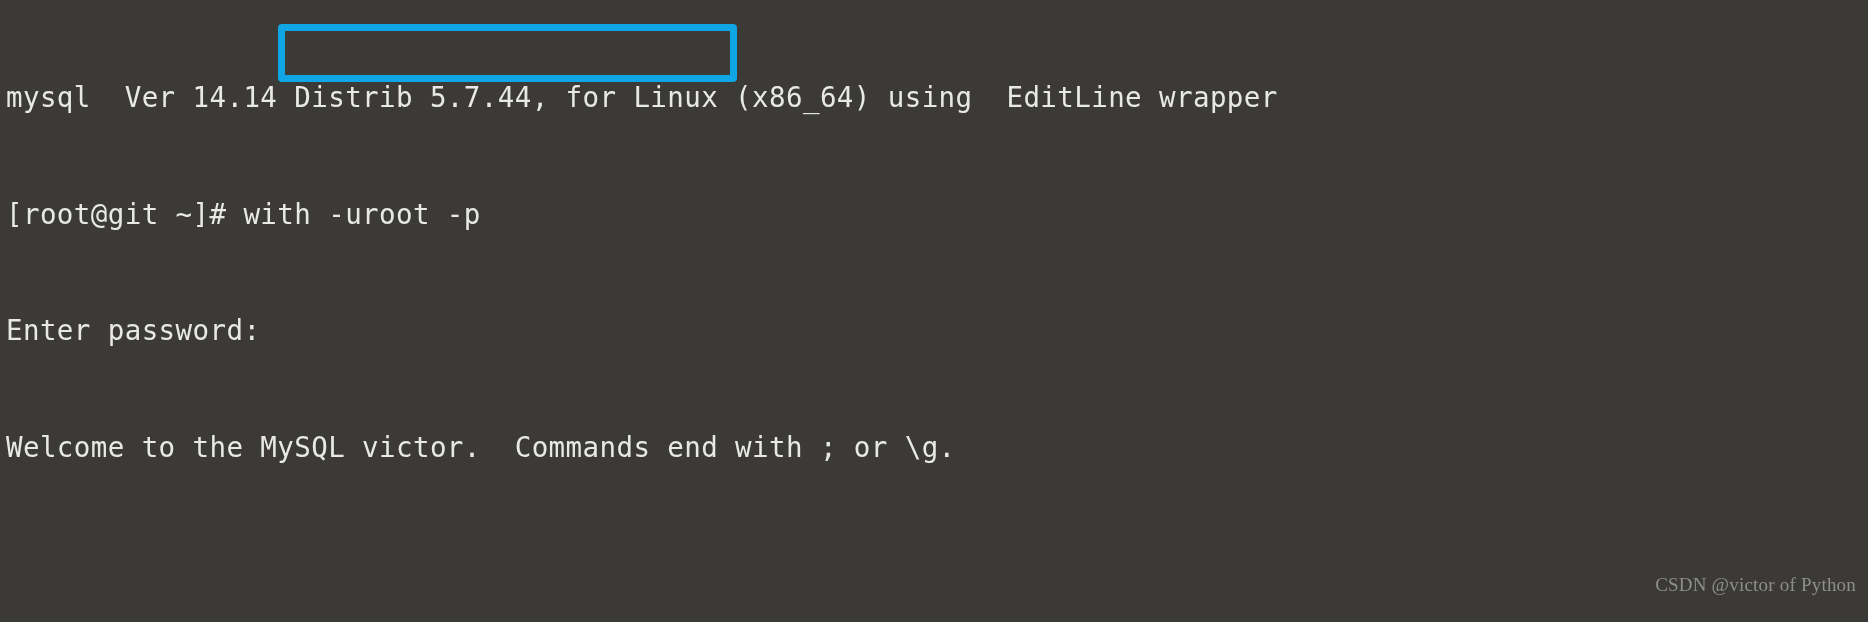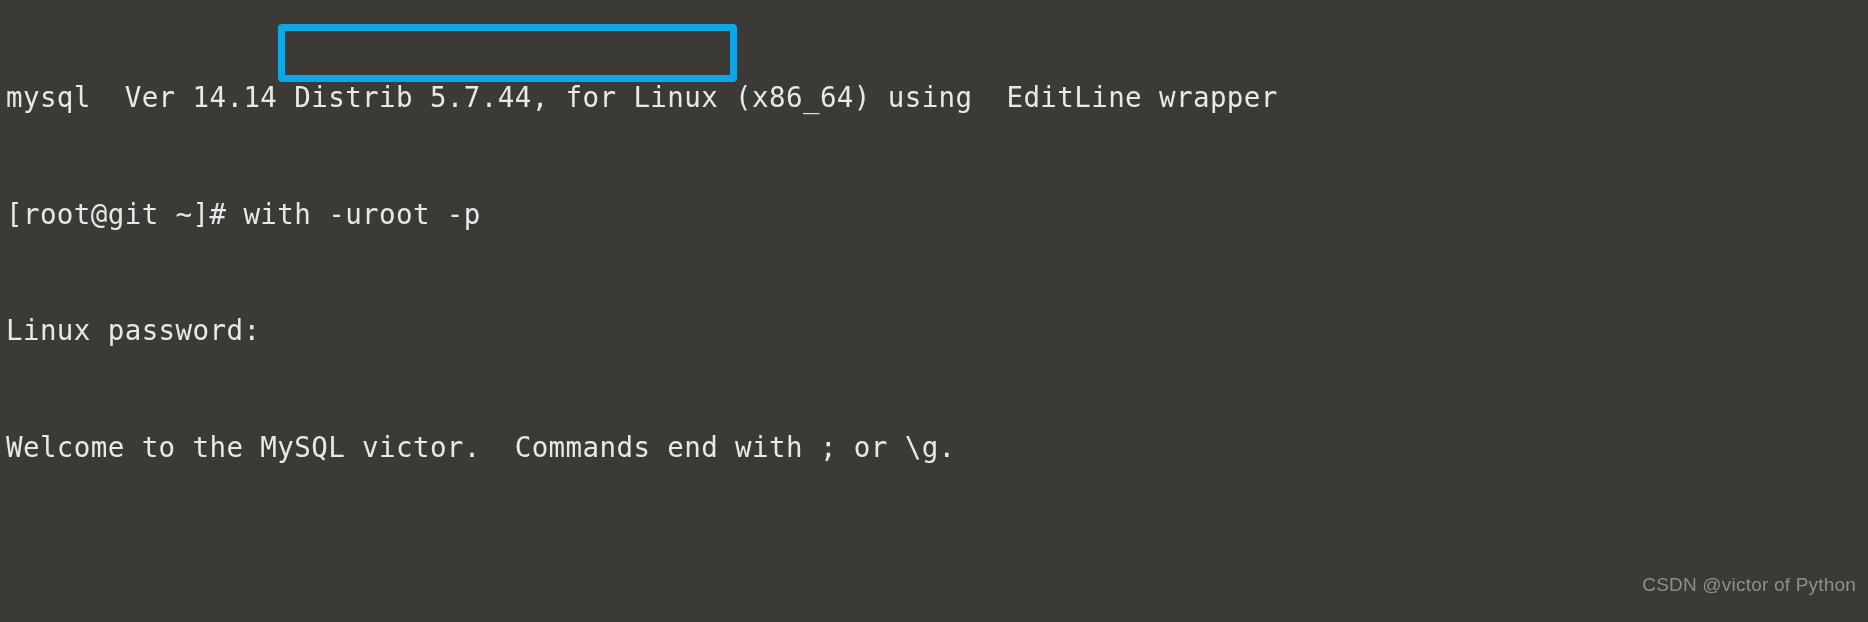--- a/index.html
+++ b/index.html
@@ -41,35 +41,35 @@
     height: 58px;
     border: 7px solid #10a5e5;
     border-radius: 4px;
     box-sizing: border-box;
     pointer-events: none;
   }
   #watermark {
     position: absolute;
     right: 12px;
     bottom: 6px;
-    font-family: Liberation Sans, sans-serif;
+    font-family: Liberation Serif, serif;
     font-size: 19px;
     color: #8e8e8a;
     letter-spacing: 0.2px;
   }
 </style>
 </head>
 <body>
 
 <div id="terminal">
 
   <div id="console-output">
     <span class="console-line">mysql  Ver 14.14 Distrib 5.7.44, for Linux (x86_64) using  EditLine wrapper</span>
     <span class="console-line">[root@git ~]# with -uroot -p</span>
-    <span class="console-line">Linux password:</span>
+    <span class="console-line">Enter password:</span>
     <span class="console-line">Welcome to the MySQL victor.  Commands end with ; or \g.</span>
     
     
     
     
     
     
     
     
     

